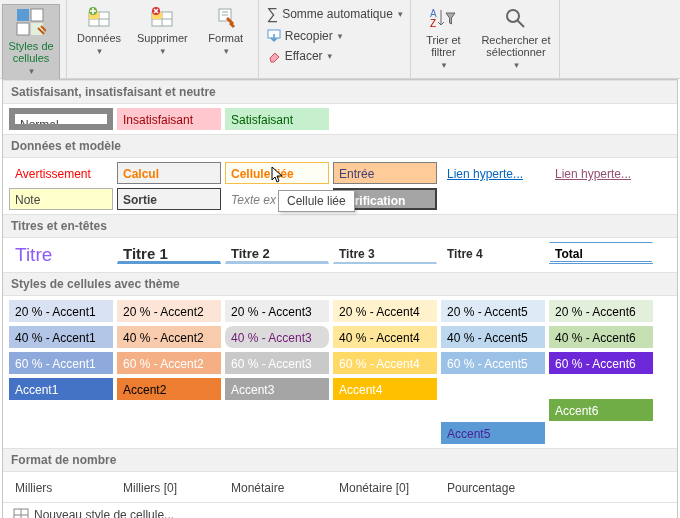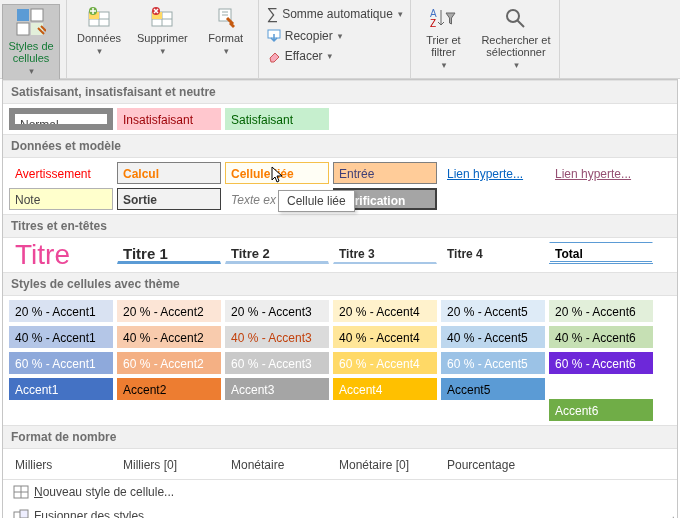--- a/index.html
+++ b/index.html
@@ -149,53 +149,53 @@
     <div class="cell" style="background:#a5a5a5;color:#fff;border:2px solid #3f3f3f;font-weight:bold">Vérification</div>
 
     <div class="tooltip" style="left:275px;top:32px">Cellule liée</div>
     <svg class="cursor" style="left:268px;top:8px" viewBox="0 0 14 18">
         <path d="M1 1l0 13 3-3 2 5 2-1-2-5 5 0z" fill="#fff" stroke="#000"></path>
       </svg>
   </div>
 
   <div class="shead">Titres et en-têtes</div>
   <div class="grid">
-    <div class="cell" style="color:#ec4899;font-size:28px;height:26px;line-height:24px">Titre</div>
+    <div class="cell" style="color:#8b5cf6;font-size:19px;height:26px;line-height:24px">Titre</div>
     <div class="cell" style="color:#2b2b2b;font-weight:bold;font-size:15px;border-bottom:3px solid #5b9bd5">Titre 1</div>
     <div class="cell" style="color:#2b2b2b;font-weight:bold;font-size:13px;border-bottom:3px solid #a7c7e7">Titre 2</div>
     <div class="cell" style="color:#2b2b2b;font-weight:bold;border-bottom:2px solid #a7c7e7">Titre 3</div>
     <div class="cell" style="color:#2b2b2b;font-weight:bold">Titre 4</div>
     <div class="cell" style="color:#000;font-weight:bold;border-top:1px solid #5b9bd5;border-bottom:3px double #5b9bd5">Total</div>
   </div>
 
   <div class="shead">Styles de cellules avec thème</div>
   <div class="grid" id="accent-grid">
       <div class="cell" style="background: rgb(217, 226, 242); color: rgb(0, 0, 0);">20 % - Accent1</div>
       <div class="cell" style="background: rgb(252, 229, 214); color: rgb(0, 0, 0);">20 % - Accent2</div>
       <div class="cell" style="background: rgb(237, 237, 237); color: rgb(0, 0, 0);">20 % - Accent3</div>
       <div class="cell" style="background: rgb(255, 242, 204); color: rgb(0, 0, 0);">20 % - Accent4</div>
       <div class="cell" style="background: rgb(222, 235, 247); color: rgb(0, 0, 0);">20 % - Accent5</div>
       <div class="cell" style="background: rgb(226, 239, 218); color: rgb(0, 0, 0);">20 % - Accent6</div>
       <div class="cell" style="background: rgb(180, 198, 231); color: rgb(0, 0, 0);">40 % - Accent1</div>
       <div class="cell" style="background: rgb(248, 203, 173); color: rgb(0, 0, 0);">40 % - Accent2</div>
-      <div class="cell" style="background: rgb(219, 219, 219); color: #c2410c;">40 % - Accent3</div>
+      <div class="cell" style="background: rgb(219, 219, 219); color: #701a75; border-radius: 8px;">40 % - Accent3</div>
       <div class="cell" style="background: rgb(255, 230, 153); color: rgb(0, 0, 0);">40 % - Accent4</div>
       <div class="cell" style="background: rgb(189, 215, 238); color: rgb(0, 0, 0);">40 % - Accent5</div>
       <div class="cell" style="background: rgb(198, 224, 180); color: rgb(0, 0, 0);">40 % - Accent6</div>
       <div class="cell" style="background: rgb(142, 169, 219); color: rgb(255, 255, 255);">60 % - Accent1</div>
       <div class="cell" style="background: rgb(244, 176, 132); color: rgb(255, 255, 255);">60 % - Accent2</div>
       <div class="cell" style="background: rgb(201, 201, 201); color: rgb(255, 255, 255);">60 % - Accent3</div>
       <div class="cell" style="background: rgb(255, 217, 102); color: rgb(255, 255, 255);">60 % - Accent4</div>
       <div class="cell" style="background: rgb(155, 194, 230); color: rgb(255, 255, 255);">60 % - Accent5</div>
       <div class="cell" style="background: #6d28d9; color: rgb(255, 255, 255);">60 % - Accent6</div>
       <div class="cell" style="background: rgb(68, 114, 196); color: rgb(255, 255, 255);">Accent1</div>
       <div class="cell" style="background: rgb(237, 125, 49); color: #000000;">Accent2</div>
       <div class="cell" style="background: rgb(165, 165, 165); color: rgb(255, 255, 255);">Accent3</div>
       <div class="cell" style="background: rgb(255, 192, 0); color: rgb(255, 255, 255);">Accent4</div>
-      <div class="cell" style="background: rgb(91, 155, 213); color: #000000;">Accent5</div>
+      <div class="cell" style="background: rgb(91, 155, 213); color: #4c1d95; margin-top: 44px;">Accent5</div>
       <div class="cell" style="background: rgb(112, 173, 71); color: rgb(255, 255, 255); margin-top: 21px;">Accent6</div>
     </div>
 
   <div class="shead">Format de nombre</div>
   <div class="grid">
     <div class="cell">Milliers</div>
     <div class="cell">Milliers [0]</div>
     <div class="cell">Monétaire</div>
     <div class="cell">Monétaire [0]</div>
     <div class="cell">Pourcentage</div>

